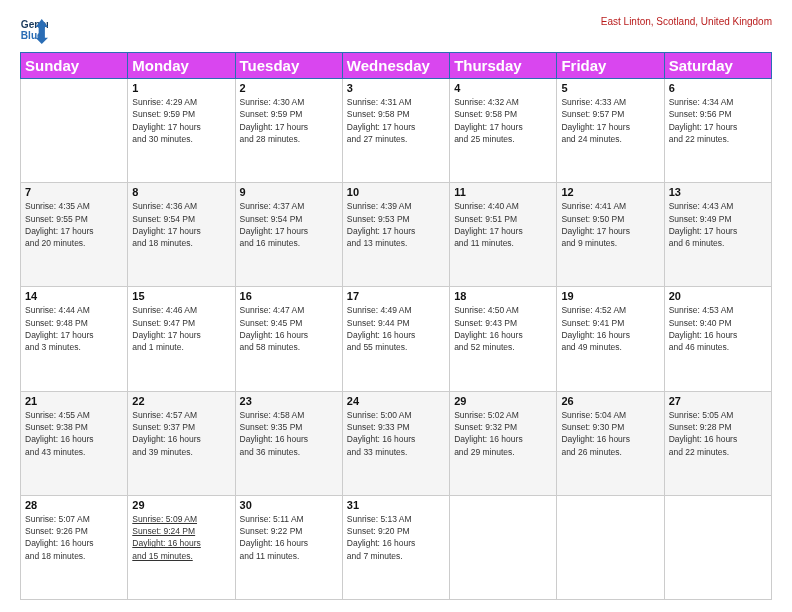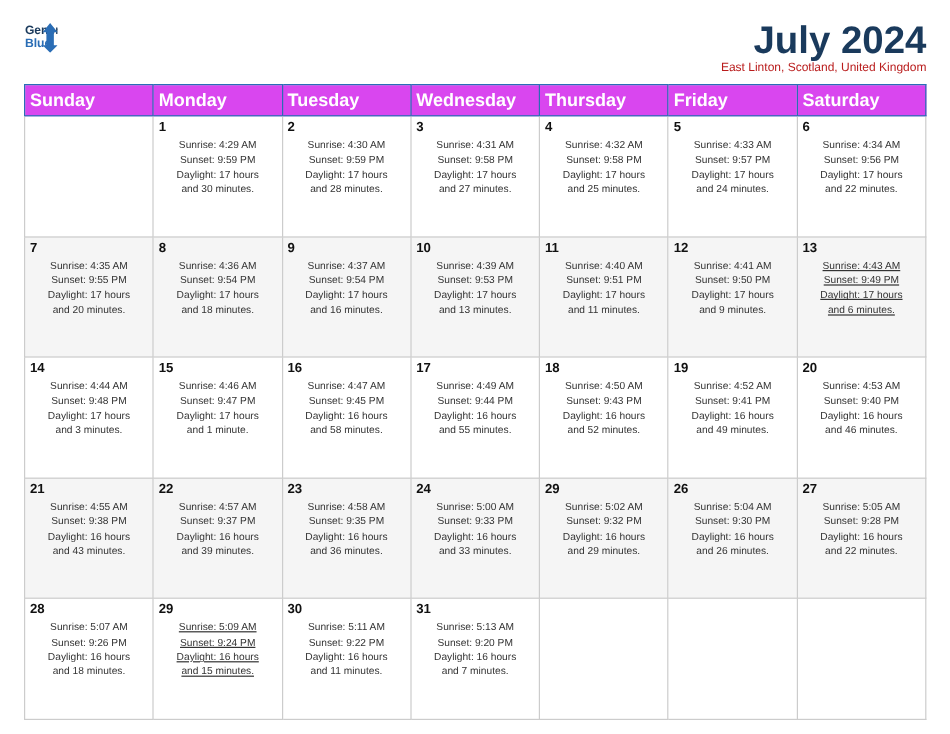--- a/index.html
+++ b/index.html
@@ -78,40 +78,38 @@
       font-size: 11px;
       font-weight: bold;
       color: #111;
       display: block;
       margin-bottom: 2px;
     }
     .cell-text {
       font-size: 8.5px;
       line-height: 1.45;
       color: #333;
-      text-align: center;
     }
     .empty-cell {
       background: #f9f9f9;
     }
   </style>
 </head>
 <body>
 
 <div class="page">
   <div class="header">
     <div class="logo">
       <svg class="logo-icon" viewBox="0 0 36 36">
         <text x="1" y="16" font-size="13" font-weight="bold" fill="#1a3a5c">General</text>
         <text x="1" y="30" font-size="13" font-weight="bold" fill="#2a6db5">Blue</text>
         <polygon points="28,4 36,14 32,14 32,28 36,28 28,36 20,28 24,28 24,14 20,14" fill="#2a6db5"></polygon>
       </svg>
     </div>
     <div class="title-block">
-      <div class="main-title">July 2024</div>
       <div class="subtitle">East Linton, Scotland, United Kingdom</div>
     </div>
   </div>
 
   <table class="calendar">
     <thead>
       <tr>
         <th>Sunday</th>
         <th>Monday</th>
         <th>Tuesday</th>
@@ -205,21 +203,21 @@
           </td>
           <td class="alt-row">
             <span class="day-num">12</span>
             <div class="cell-text" style="white-space: pre-line;">Sunrise: 4:41 AM
 Sunset: 9:50 PM
 Daylight: 17 hours
 and 9 minutes.</div>
           </td>
           <td class="alt-row">
             <span class="day-num">13</span>
-            <div class="cell-text" style="white-space: pre-line; text-decoration: underline;">Sunrise: 4:43 AM
+            <div class="cell-text" style="white-space: pre-line;">Sunrise: 4:43 AM
 Sunset: 9:49 PM
 Daylight: 17 hours
 and 6 minutes.</div>
           </td>
         </tr>
         <tr>
           <td>
             <span class="day-num">14</span>
             <div class="cell-text" style="white-space: pre-line;">Sunrise: 4:44 AM
 Sunset: 9:48 PM

